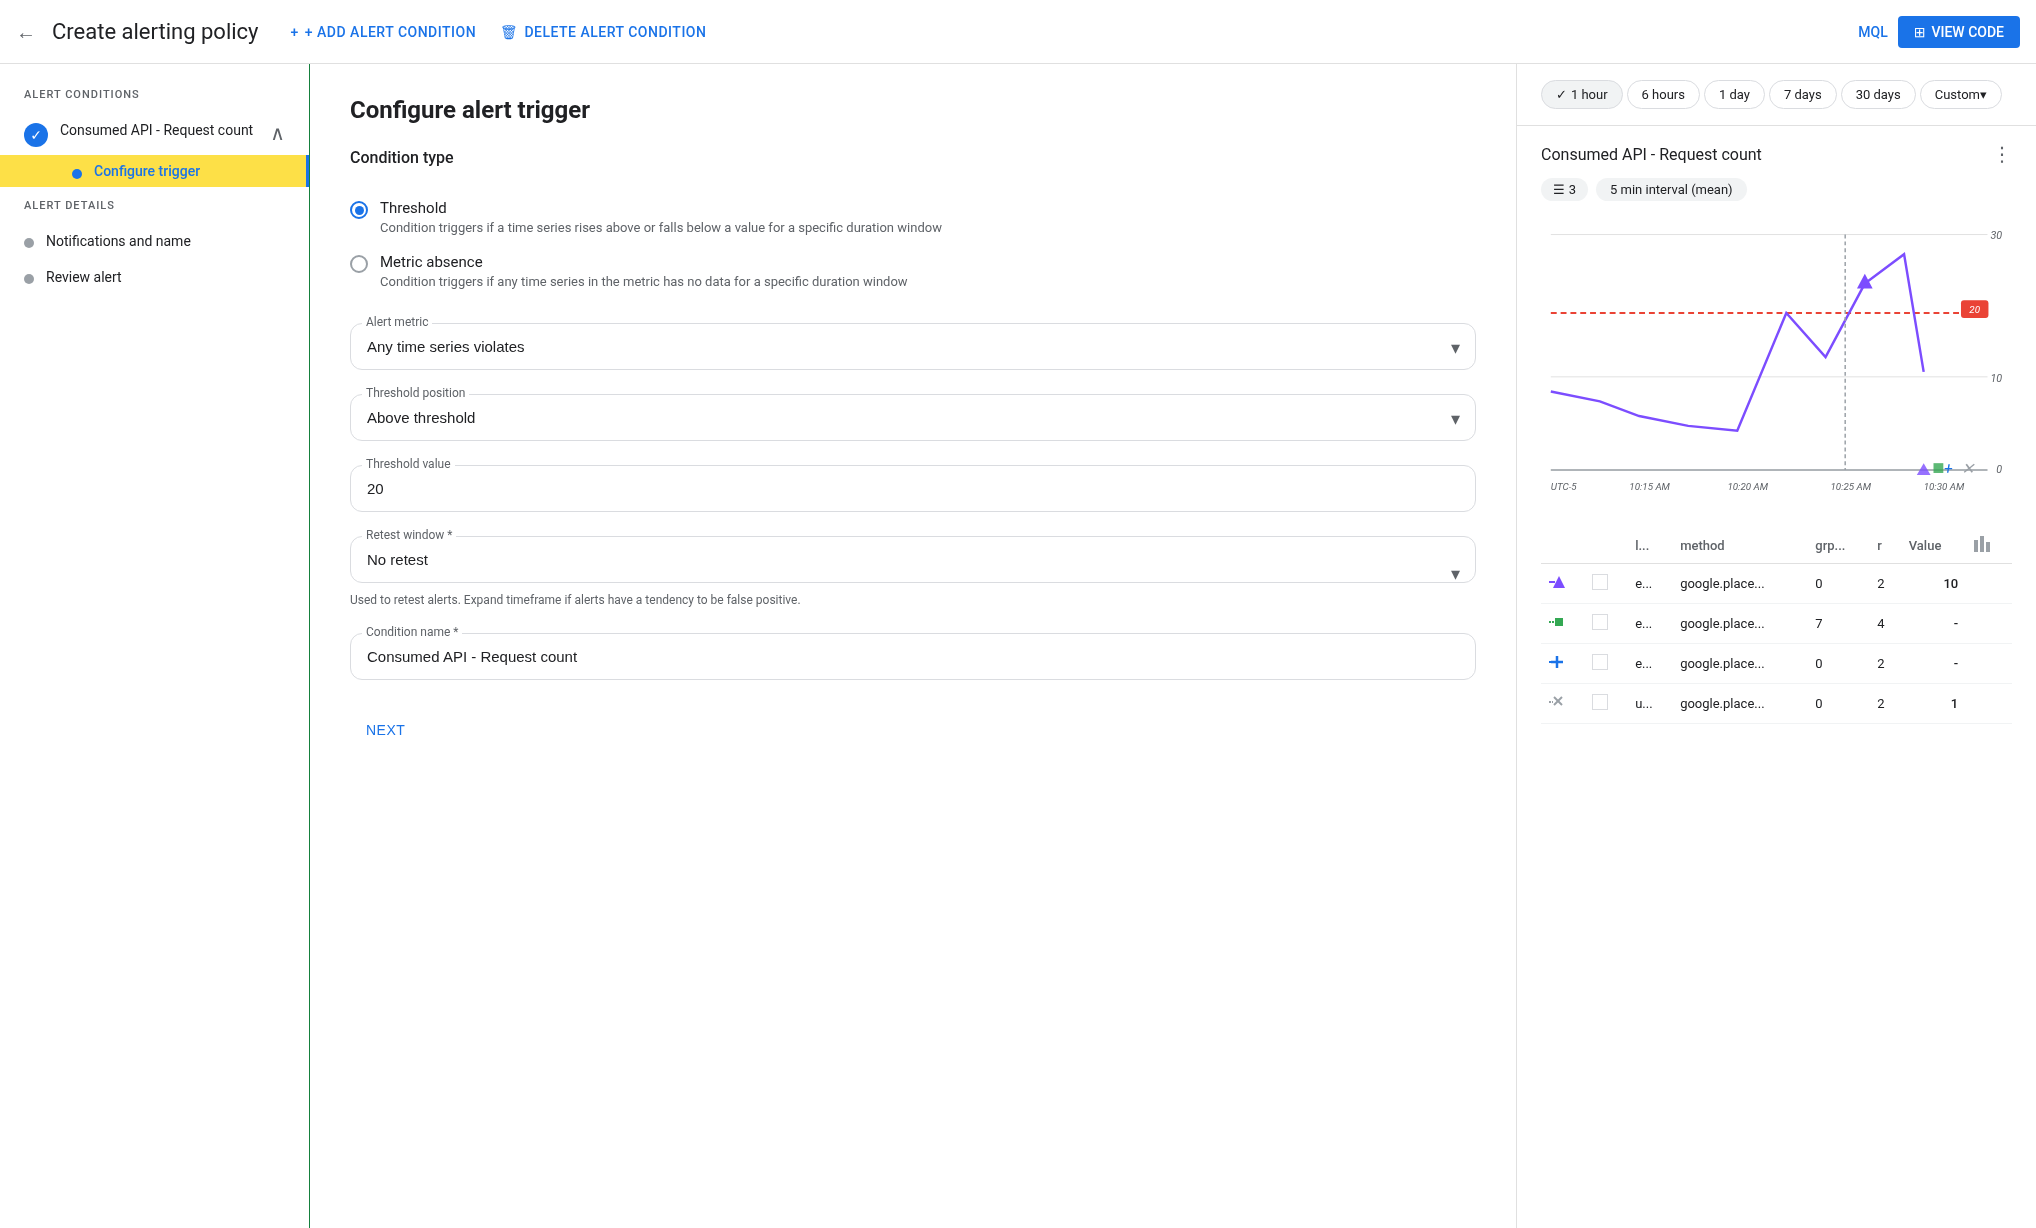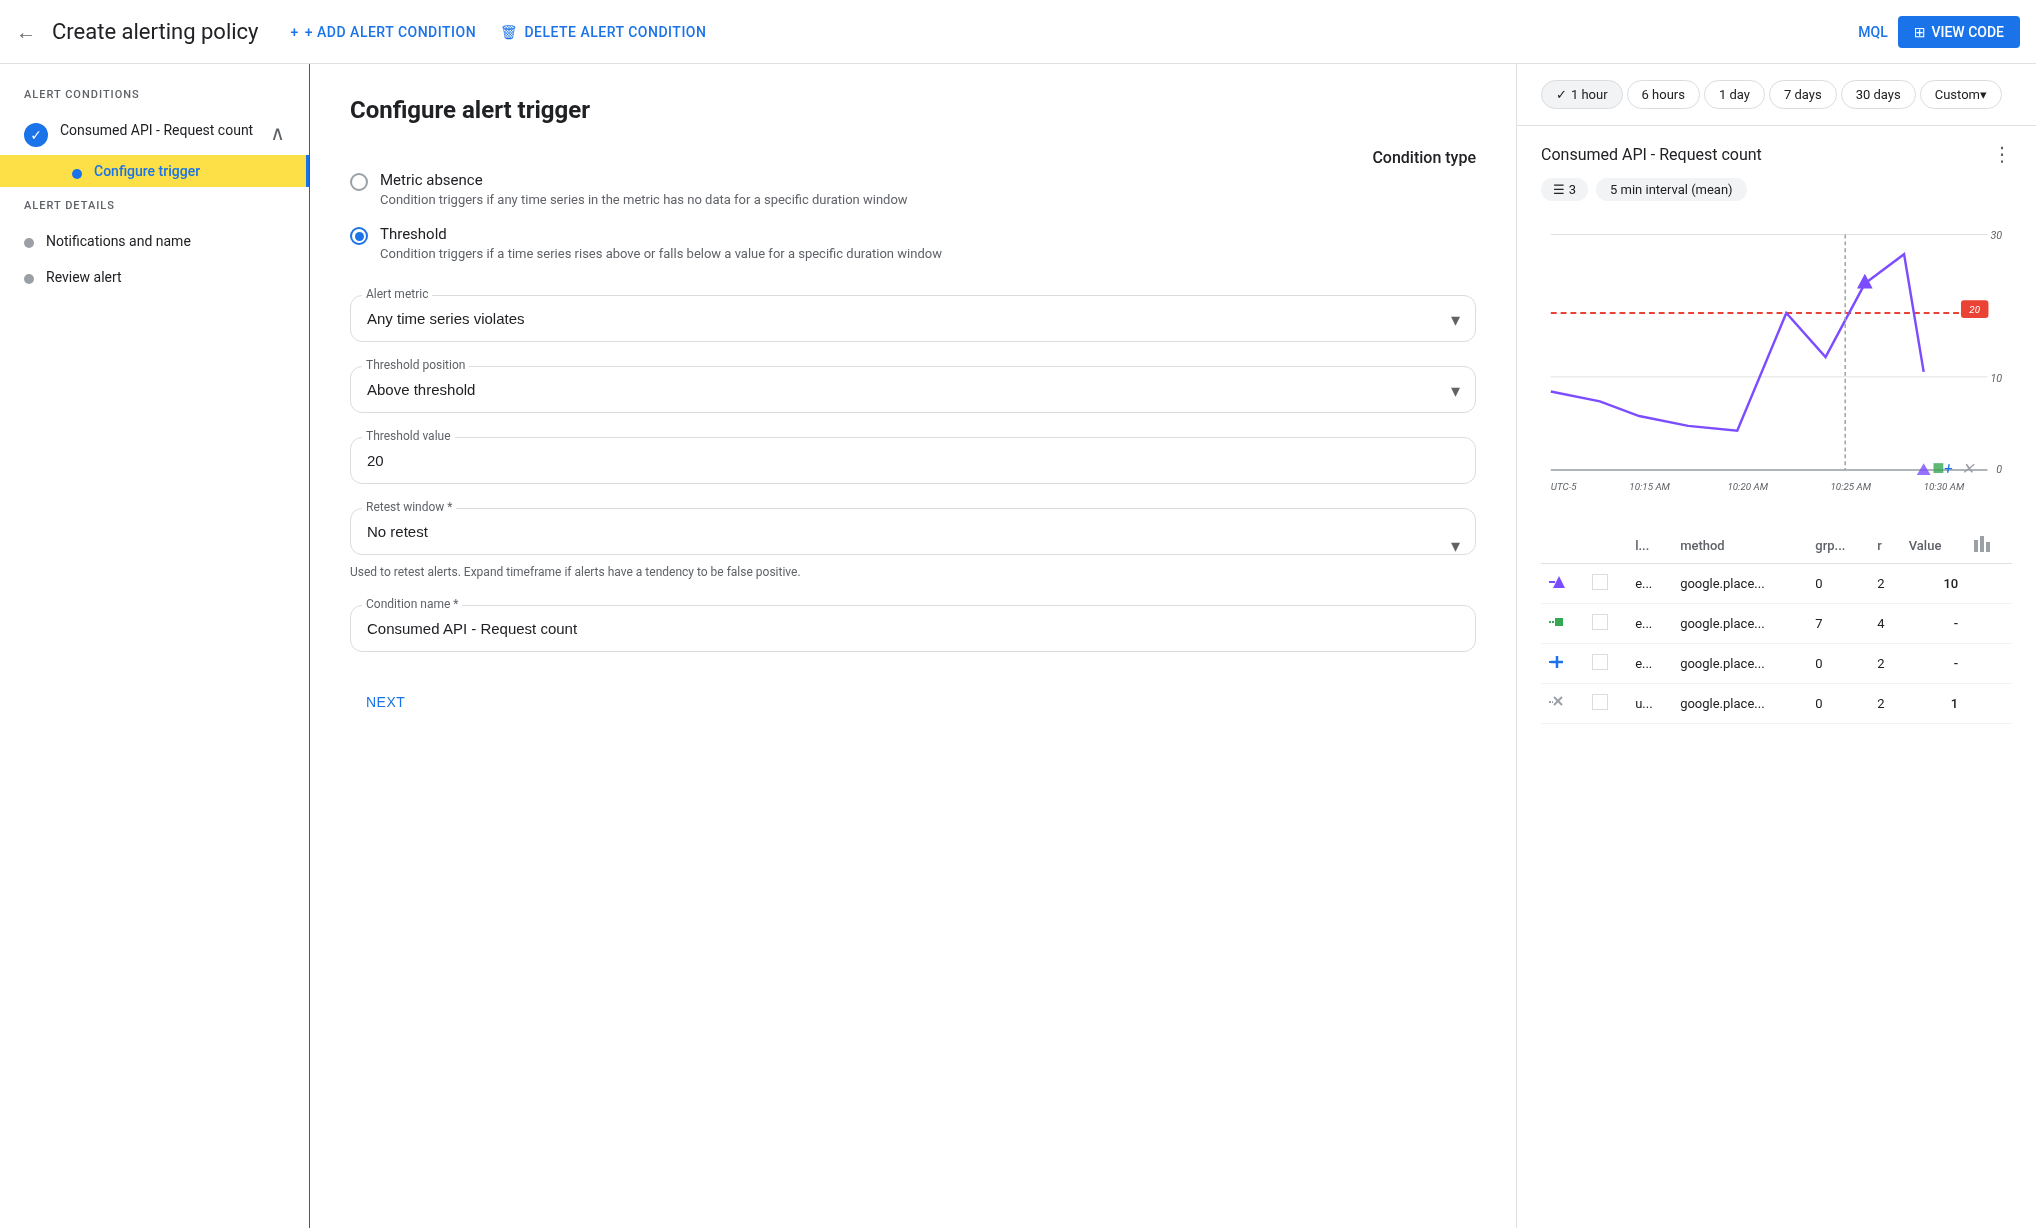--- a/index.html
+++ b/index.html
@@ -38,21 +38,21 @@
     .sidebar-item-sub { padding-left: 60px; }
     .sidebar-item-sub .sidebar-item-dot { background: #1a73e8; }
     .sidebar-item-sub span { font-size: 14px; color: #1a73e8; font-weight: 500; }
     .sidebar-expand { color: #5f6368; font-size: 20px; margin-left: auto; }
     .sidebar-section2 { margin-top: 12px; }
 
     
     .main { flex: 1; overflow-y: auto; padding: 32px 40px; }
     .main-title { font-size: 24px; font-weight: 700; color: #202124; margin-bottom: 24px; }
 
-    .section-label { font-size: 16px; font-weight: 500; color: #202124; margin-bottom: 4px; text-align: right; }
+    .section-label { font-size: 16px; font-weight: 500; color: #202124; margin-bottom: 32px; }
 
     
     .radio-group { margin-bottom: 32px; }
     .radio-option { display: flex; align-items: flex-start; gap: 12px; margin-bottom: 16px; }
     .radio-btn { width: 18px; height: 18px; border-radius: 50%; border: 2px solid #1a73e8; display: flex; align-items: center; justify-content: center; flex-shrink: 0; margin-top: 2px; }
     .radio-btn.selected::after { content: ''; width: 9px; height: 9px; background: #1a73e8; border-radius: 50%; }
     .radio-unsel { width: 18px; height: 18px; border-radius: 50%; border: 2px solid #9aa0a6; flex-shrink: 0; margin-top: 2px; }
     .radio-label-main { font-size: 15px; font-weight: 400; color: #202124; }
     .radio-label-desc { font-size: 13px; color: #5f6368; margin-top: 2px; line-height: 1.4; }
 
@@ -163,32 +163,32 @@
 
   <div class="main">
     <div class="main-title">Configure alert trigger</div>
 
     
     <div class="section-label">Condition type</div>
 
     <div class="radio-group">
 
       <div class="radio-option">
+        <div class="radio-btn selected"></div>
+        <div>
+          <div class="radio-label-main">Threshold</div>
+          <div class="radio-label-desc">Condition triggers if a time series rises above or falls below a value for a specific duration window</div>
+        </div>
+      </div>
+
+      <div class="radio-option">
         <div class="radio-unsel"></div>
         <div>
           <div class="radio-label-main">Metric absence</div>
           <div class="radio-label-desc">Condition triggers if any time series in the metric has no data for a specific duration window</div>
-        </div>
-      </div>
-
-      <div class="radio-option">
-        <div class="radio-btn selected"></div>
-        <div>
-          <div class="radio-label-main">Threshold</div>
-          <div class="radio-label-desc">Condition triggers if a time series rises above or falls below a value for a specific duration window</div>
         </div>
       </div>
     </div>
 
     
     <div class="form-field field-select-wrapper">
       <span class="field-label">Alert metric</span>
       <select class="field-select">
         <option>Any time series violates</option>
       </select>

